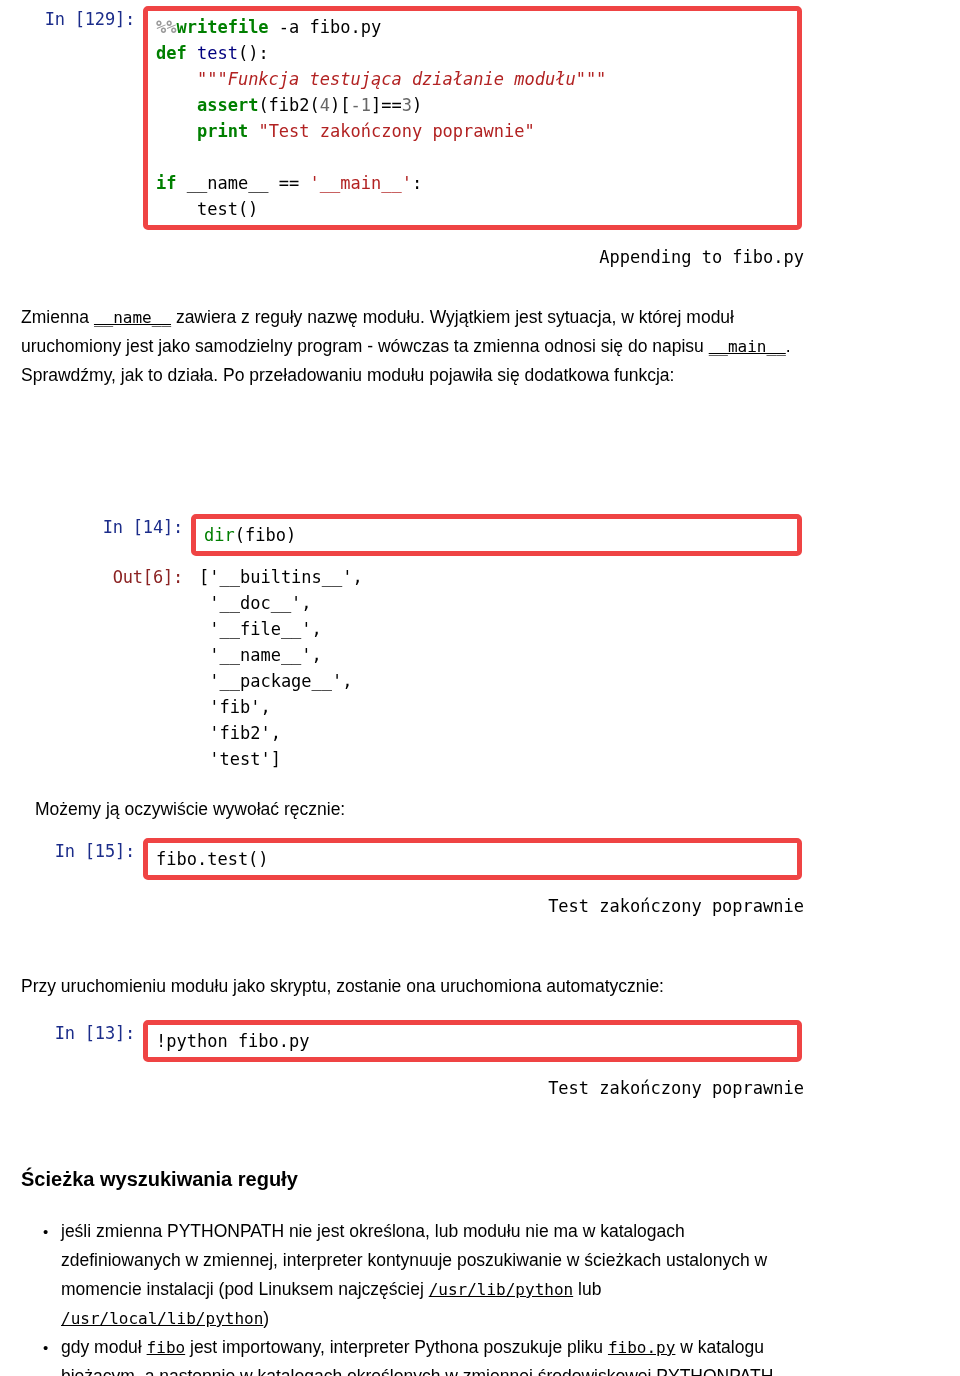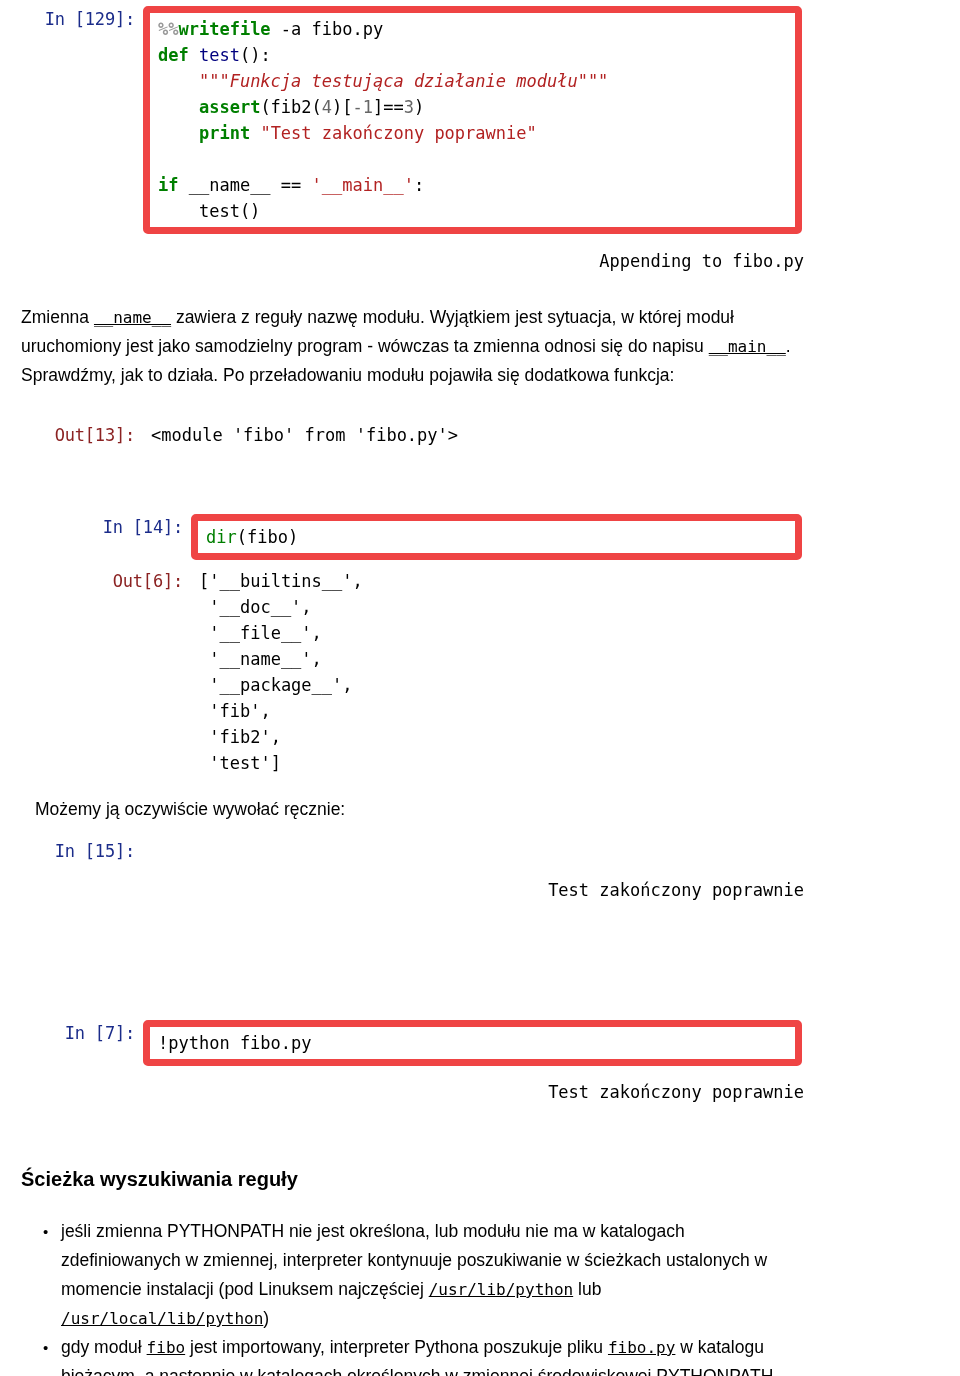--- a/index.html
+++ b/index.html
@@ -37,21 +37,21 @@
     font-size: 17px;
     line-height: 26px;
     white-space: pre;
     letter-spacing: -0.2px;
   }
   .prompt.in  { color: #1b2c8a; }
   .prompt.out { color: #8b2222; }
 
   .inputbox {
     flex: 1 1 auto;
-    border: 7px solid #ef4444;
+    border: 5px solid #ef4444;
     border-radius: 5px;
     background: #ffffff;
     padding: 3px 0 3px 8px;
     margin-right: 2px;
     font-family: "DejaVu Sans Mono", "Liberation Mono", monospace;
     font-size: 17px;
     line-height: 26px;
     white-space: pre;
     color: #000000;
     overflow: hidden;
@@ -146,24 +146,20 @@
 <span class="p">    test()</span></div>
     </div>
     <div class="stream" style="margin-top:14px;">Appending to fibo.py</div>
   </div>
 
   <div class="blk md" style="top:303px; padding:0 6px 0 6px;">
     <span>Zmienna </span><code class="inline">__name__</code><span> zawiera z reguły nazwę modułu. Wyjątkiem jest sytuacja, w której moduł uruchomiony jest jako samodzielny program - wówczas ta zmienna odnosi się do napisu </span><code class="inline">__main__</code><span>. Sprawdźmy, jak to działa. Po przeładowaniu modułu pojawiła się dodatkowa funkcja:</span>
   </div>
 
   <div class="blk" style="top:414px;">
-    <div class="cell" style="margin-top:8px;">
-      <div class="prompt out">Out[13]:</div>
-      <div class="outarea">&lt;module 'fibo' from 'fibo.py'&gt;</div>
-    </div>
   </div>
 
   <div class="blk" style="top:514px;padding-left:48px;">
     <div class="cell">
       <div class="prompt in">In [14]:</div>
       <div class="inputbox"><span class="bi">dir</span><span class="p">(fibo)</span></div>
     </div>
     <div class="cell" style="margin-top:8px;">
       <div class="prompt out">Out[6]:</div>
       <div class="outarea" id="dir-result">['__builtins__',
@@ -175,28 +171,30 @@
  'fib2',
  'test']</div>
     </div>
   </div>
 
   <div class="blk md" style="top:795px; padding:0 20px;">Możemy ją oczywiście wywołać ręcznie:</div>
 
   <div class="blk" style="top:838px;">
     <div class="cell">
       <div class="prompt in">In [15]:</div>
+      <div class="inputbox">fibo.test()</div>
     </div>
     <div class="stream" style="margin-top:13px;">Test zakończony poprawnie</div>
   </div>
 
+  <div class="blk md" style="top:972px; padding:0 6px;">Przy uruchomieniu modułu jako skryptu, zostanie ona uruchomiona automatycznie:</div>
 
   <div class="blk" style="top:1020px;">
     <div class="cell">
-      <div class="prompt in">In [7]:</div>
+      <div class="prompt in">In [13]:</div>
       <div class="inputbox">!python fibo.py</div>
     </div>
     <div class="stream" style="margin-top:13px;">Test zakończony poprawnie</div>
   </div>
 
   <div class="blk" style="top:1168px; padding:0 6px;">
     <h3 class="heading">Ścieżka wyszukiwania reguły</h3>
     <ul class="bullets" style="margin-top:26px;" id="bullet-list">
         <li><span>jeśli zmienna PYTHONPATH nie jest określona, lub modułu nie ma w katalogach zdefiniowanych w zmiennej, interpreter kontynuuje poszukiwanie w ścieżkach ustalonych w momencie instalacji (pod Linuksem najczęściej </span><code class="inline">/usr/lib/python</code><span> lub </span><code class="inline">/usr/local/lib/python</code><span>)</span></li>
         <li><span>gdy moduł </span><code class="inline">fibo</code><span> jest importowany, interpreter Pythona poszukuje pliku </span><code class="inline">fibo.py</code><span> w katalogu bieżącym, a następnie w katalogach określonych w zmiennej środowiskowej PYTHONPATH</span></li>

